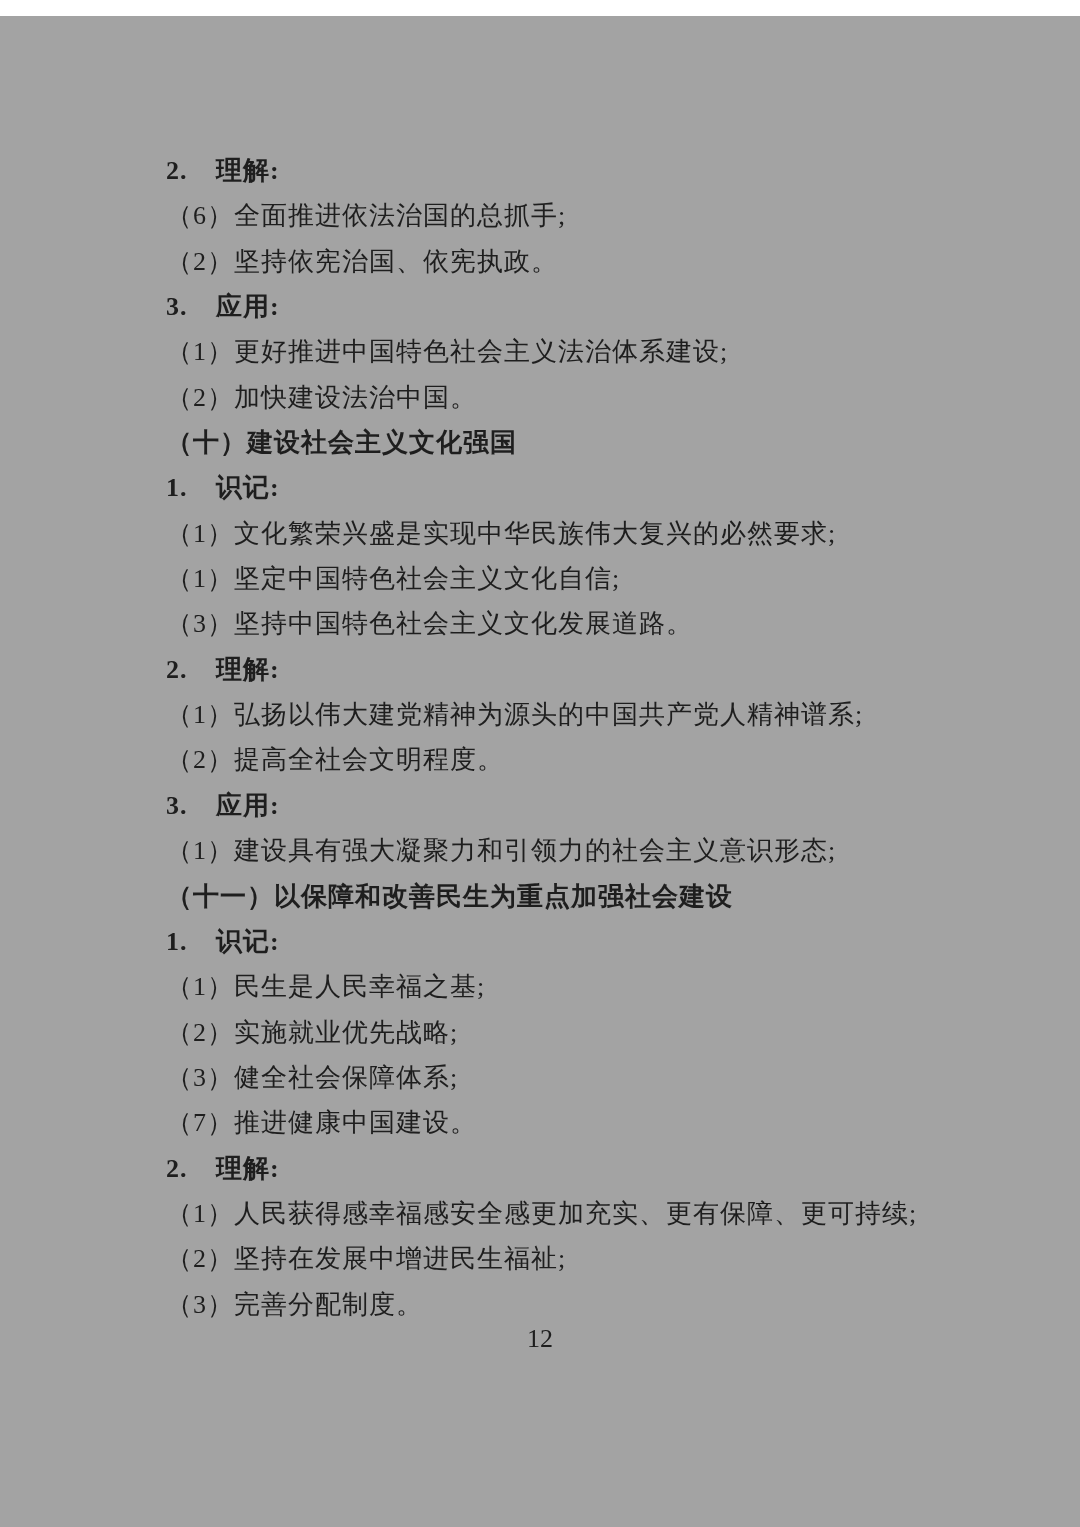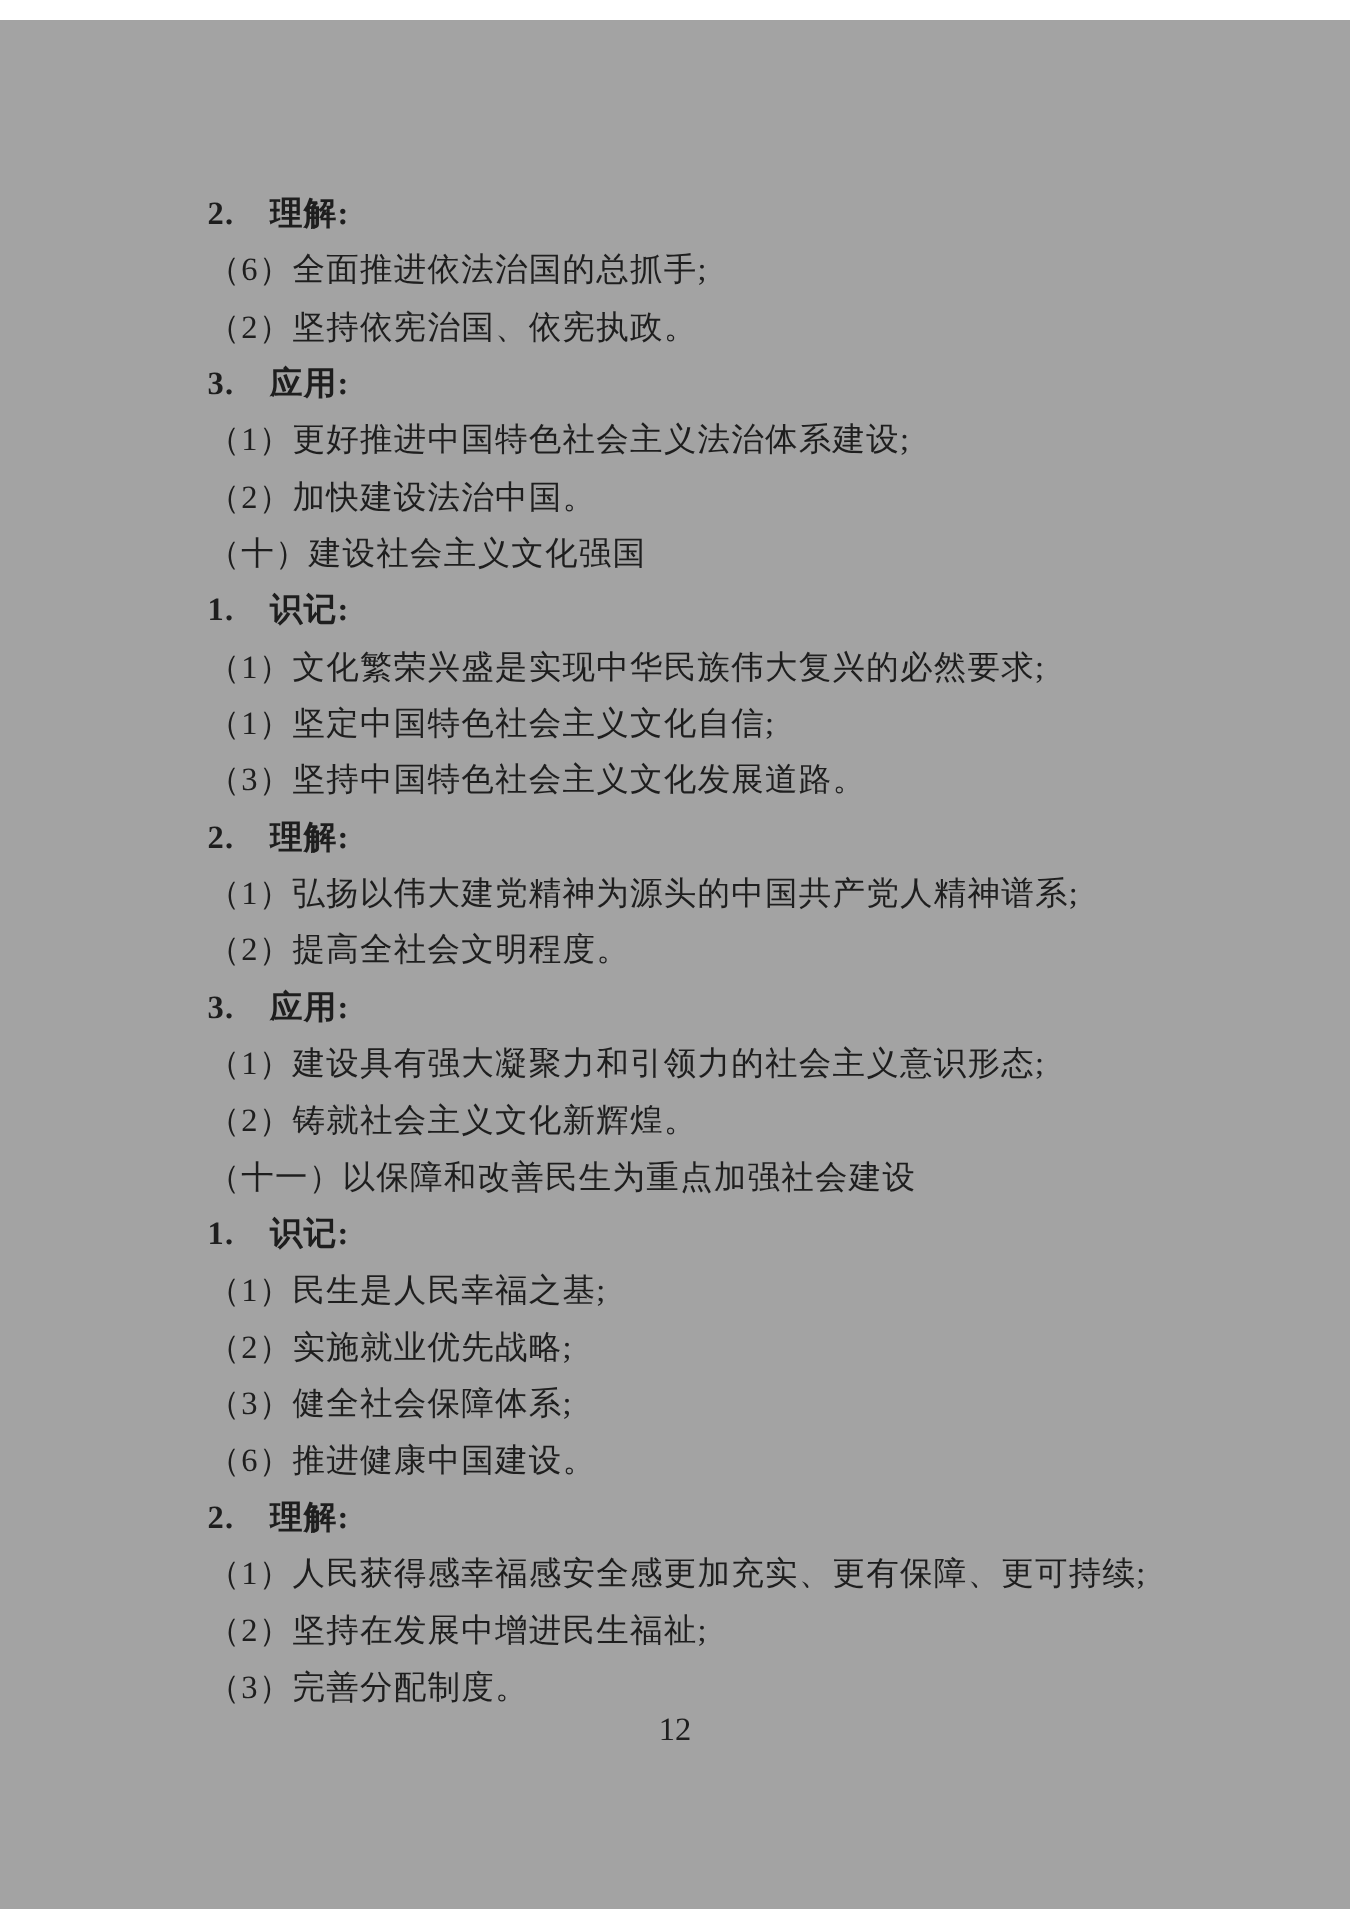--- a/index.html
+++ b/index.html
@@ -28,21 +28,21 @@
     letter-spacing: 1px;
   }
   .line.numbered {
     font-weight: 700;
   }
   .line.numbered .num {
     display: inline-block;
     width: 50px;
   }
   .line.section {
-    font-weight: 400;
+    font-weight: 700;
   }
   .page-number {
     margin-top: -2px;
     text-align: center;
     font-size: 26px;
     line-height: 28px;
     letter-spacing: 0;
     color: #1e1e1e;
   }
 </style>
@@ -71,30 +71,29 @@
     <div class="line item">（3）坚持中国特色社会主义文化发展道路。</div>
 
     <div class="line numbered"><span class="num">2.</span><span class="lbl">理解:</span></div>
 
     <div class="line item">（1）弘扬以伟大建党精神为源头的中国共产党人精神谱系;</div>
     <div class="line item">（2）提高全社会文明程度。</div>
 
     <div class="line numbered"><span class="num">3.</span><span class="lbl">应用:</span></div>
 
     <div class="line item">（1）建设具有强大凝聚力和引领力的社会主义意识形态;</div>
-    <div class="line item">（2）铸就社会主义文化新辉煌。</div>
 
     <div class="line section">（十一）以保障和改善民生为重点加强社会建设</div>
 
     <div class="line numbered"><span class="num">1.</span><span class="lbl">识记:</span></div>
 
     <div class="line item">（1）民生是人民幸福之基;</div>
     <div class="line item">（2）实施就业优先战略;</div>
     <div class="line item">（3）健全社会保障体系;</div>
-    <div class="line item">（6）推进健康中国建设。</div>
+    <div class="line item">（7）推进健康中国建设。</div>
 
     <div class="line numbered"><span class="num">2.</span><span class="lbl">理解:</span></div>
 
     <div class="line item">（1）人民获得感幸福感安全感更加充实、更有保障、更可持续;</div>
     <div class="line item">（2）坚持在发展中增进民生福祉;</div>
     <div class="line item">（3）完善分配制度。</div>
 
   </div>
 
   <div class="page-number">12</div>

